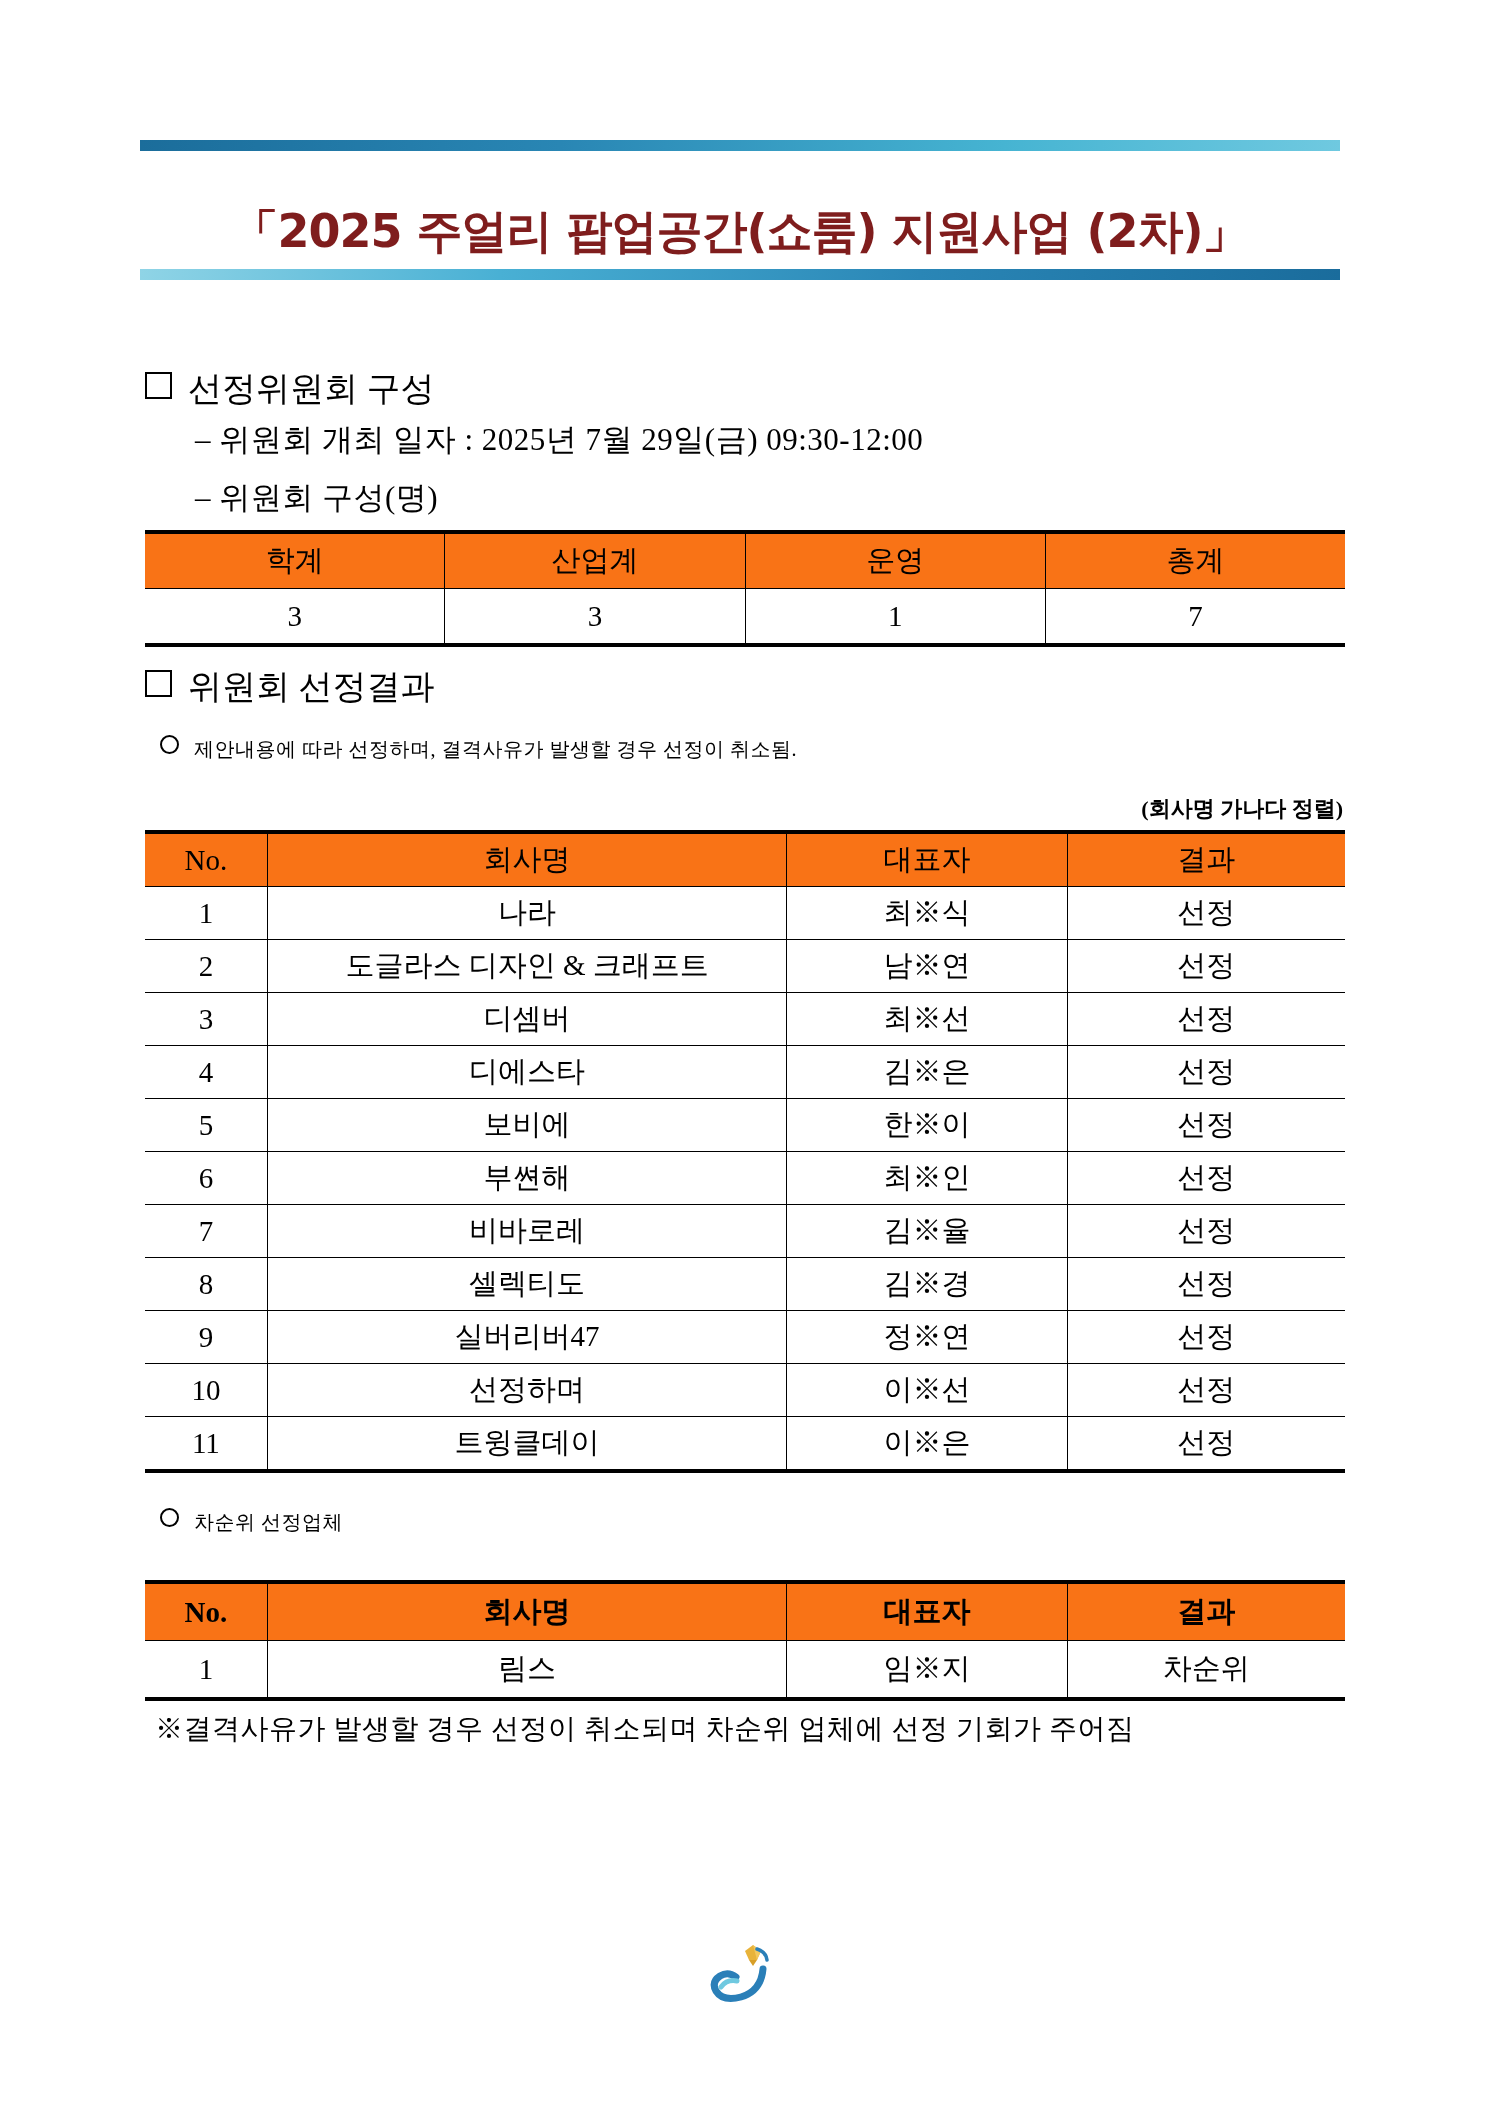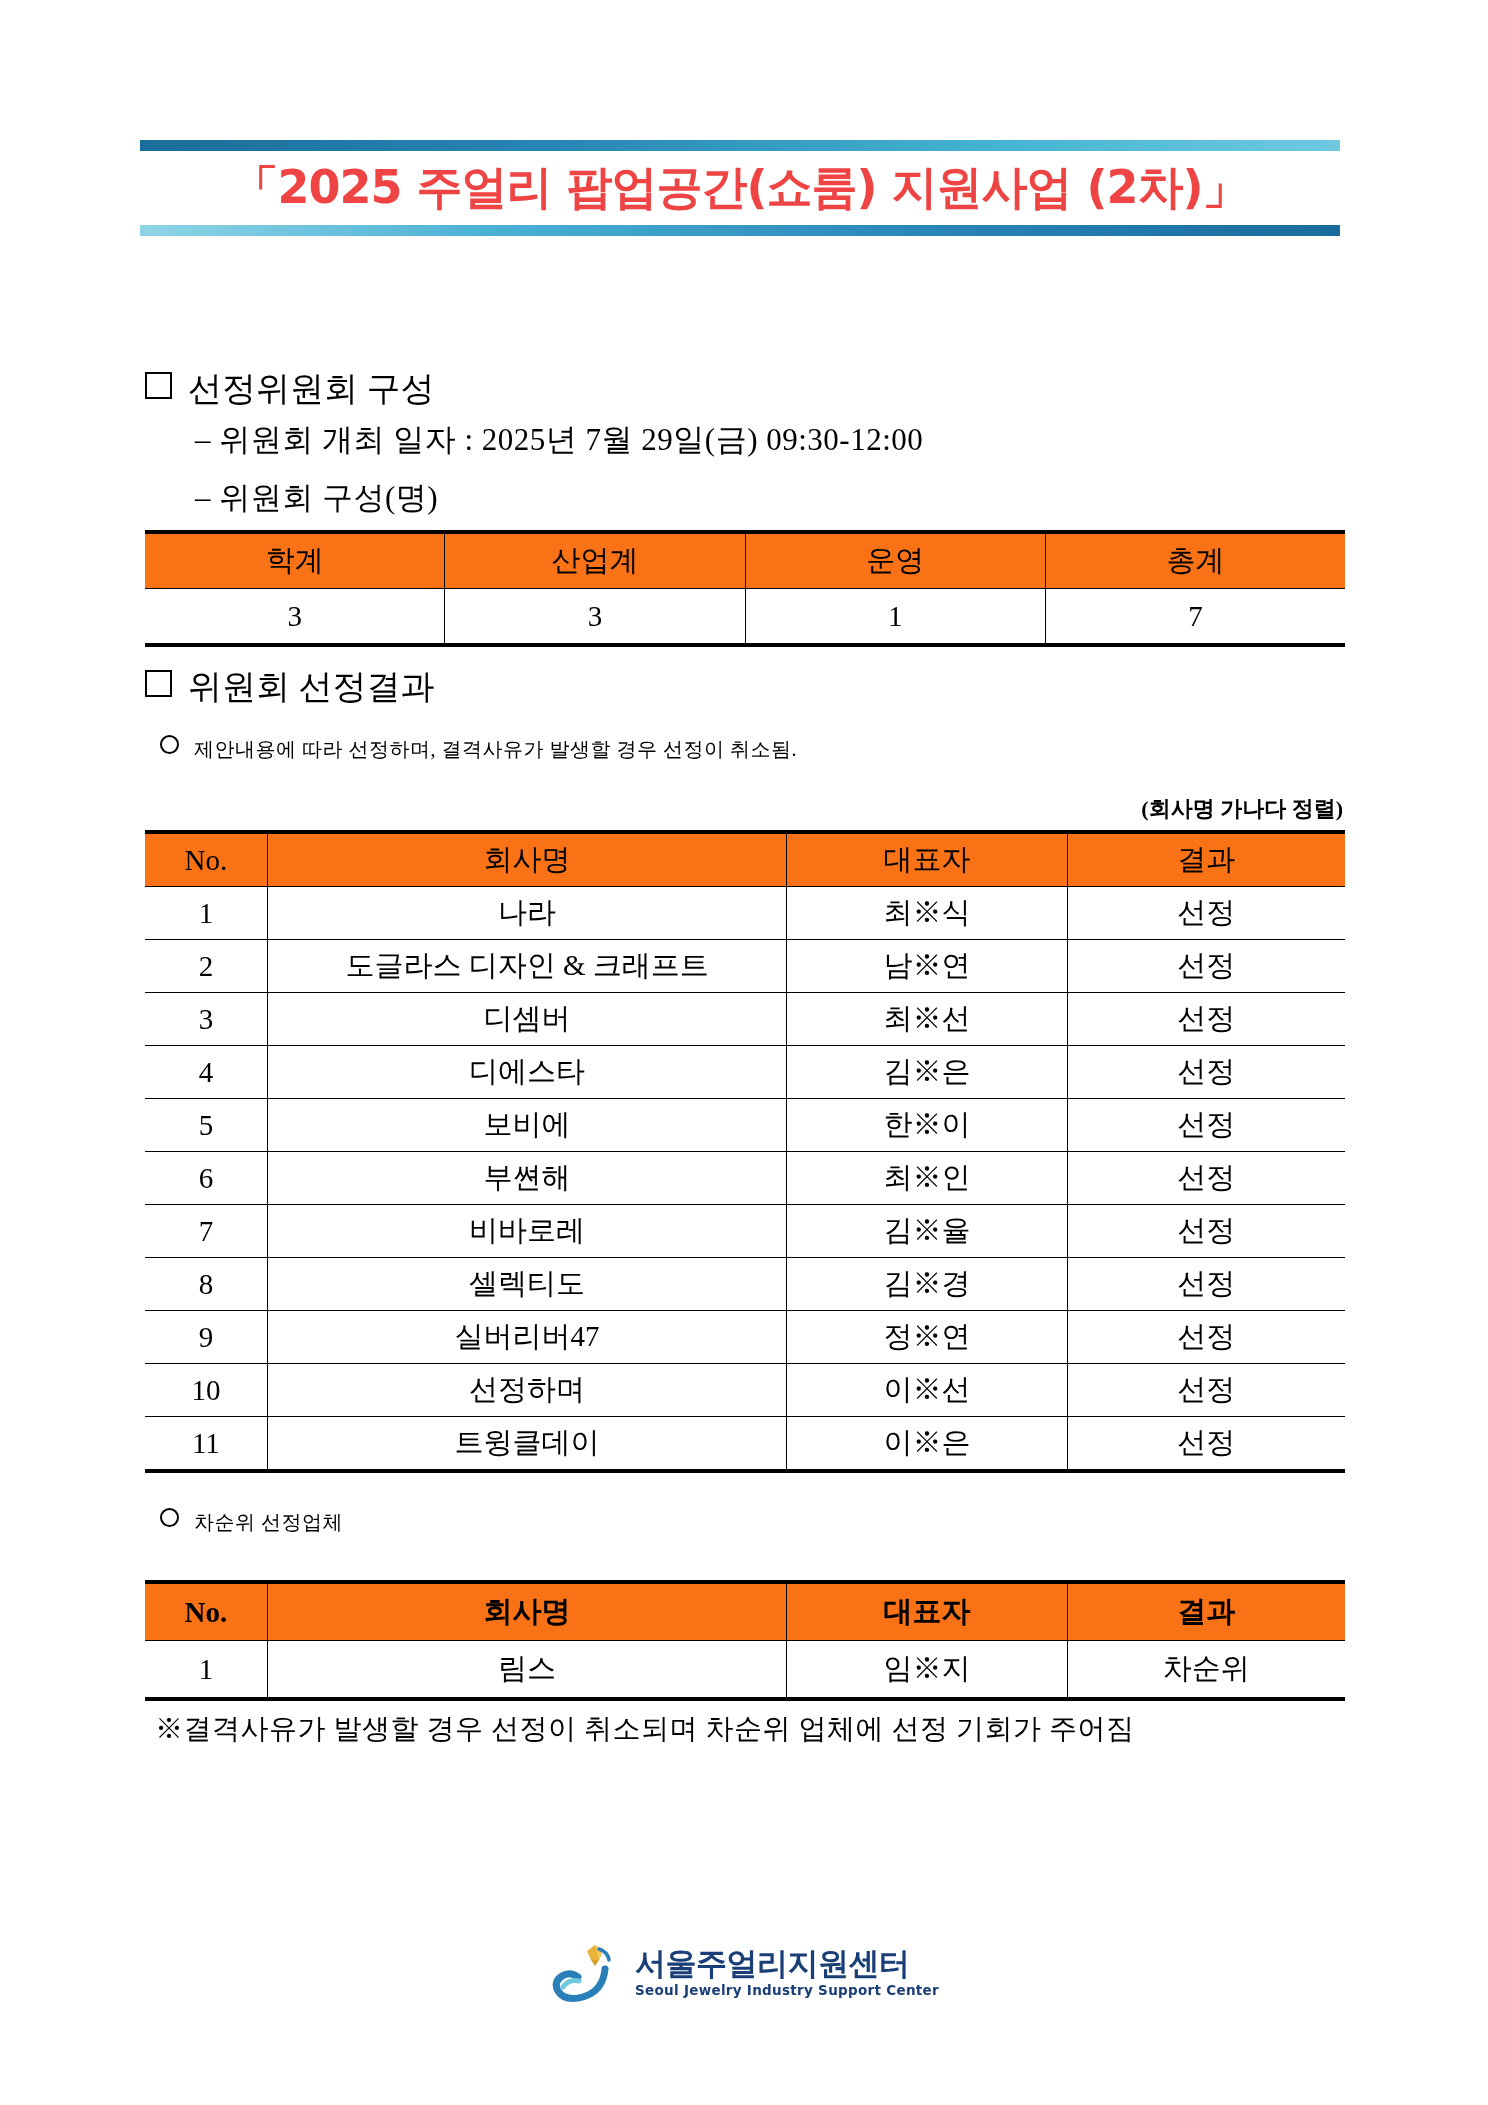--- a/index.html
+++ b/index.html
@@ -42,21 +42,22 @@
     margin-top: 0px;
   }
   .title-lines {
     text-align: center;
     font-family: "DejaVu Sans", "Liberation Sans", sans-serif;
     font-weight: bold;
     font-size: 46px;
     line-height: 1.22;
     letter-spacing: -1px;
     padding: 8px 0 10px 0;
-    color: #ef4444;
+    color: #7f1d1d;
+    margin-top: 44px;
   }
   .title-line2 { display: block; }
 
   
   .section-head {
     position: absolute;
     font-size: 34px;
     line-height: 1;
     white-space: nowrap;
   }
@@ -367,20 +368,16 @@
       <div class="logo-mark">
         <svg width="74" height="74" viewBox="0 0 74 74" aria-hidden="true">
           <path d="M46 10 l8 6 -4 9 -8 0 -4 -9 z" fill="#e8b33a"></path>
           <path d="M46 10 l8 6 -4 9 z" fill="#f2c85e"></path>
           <path d="M42 25 h8 l-4 6 z" fill="#d79f28"></path>
           <path d="M50 14 q9 3 10 11" stroke="#2a7fb8" stroke-width="3.5" fill="none" stroke-linecap="round"></path>
           <path d="M56 34 q-2 22 -22 28 q-18 5 -25 -6 q-5 -9 4 -15 q8 -5 16 1" stroke="#2a7fb8" stroke-width="7" fill="none" stroke-linecap="round"></path>
           <path d="M14 52 q6 -8 16 -6" stroke="#6fc9e0" stroke-width="5" fill="none" stroke-linecap="round"></path>
         </svg>
       </div>
-      <div class="logo-text-block">
-        <span class="logo-kr">서울주얼리지원센터</span>
-        <span class="logo-en">Seoul Jewelry Industry Support Center</span>
-      </div>
     </div>
   </div>
 
 </div>
 
 </body></html>

